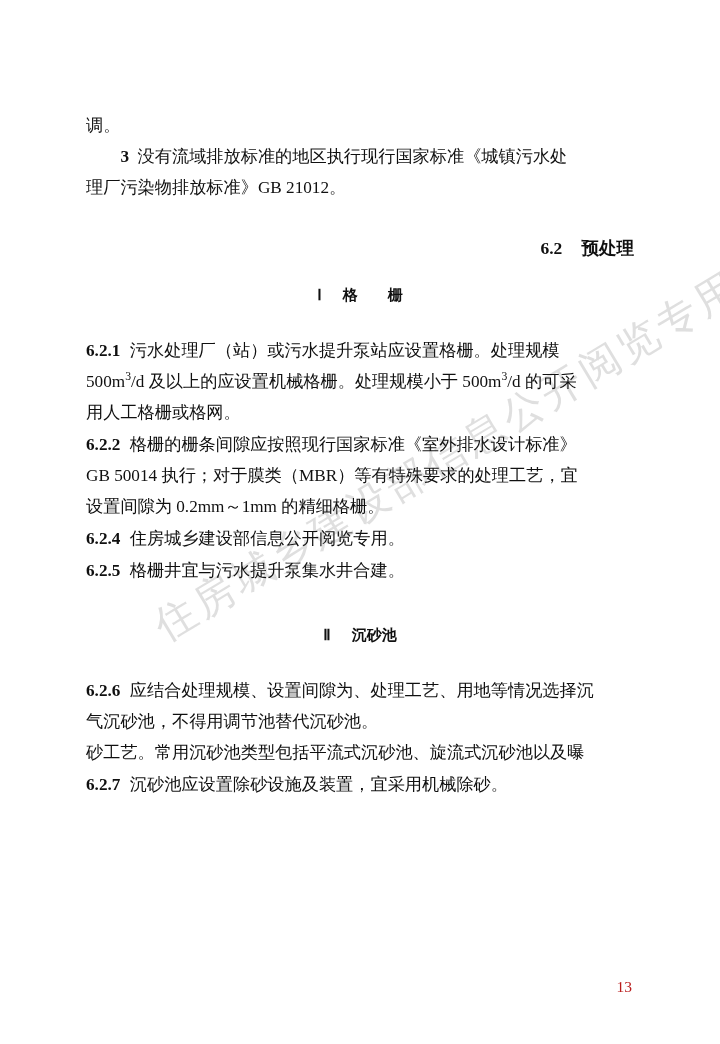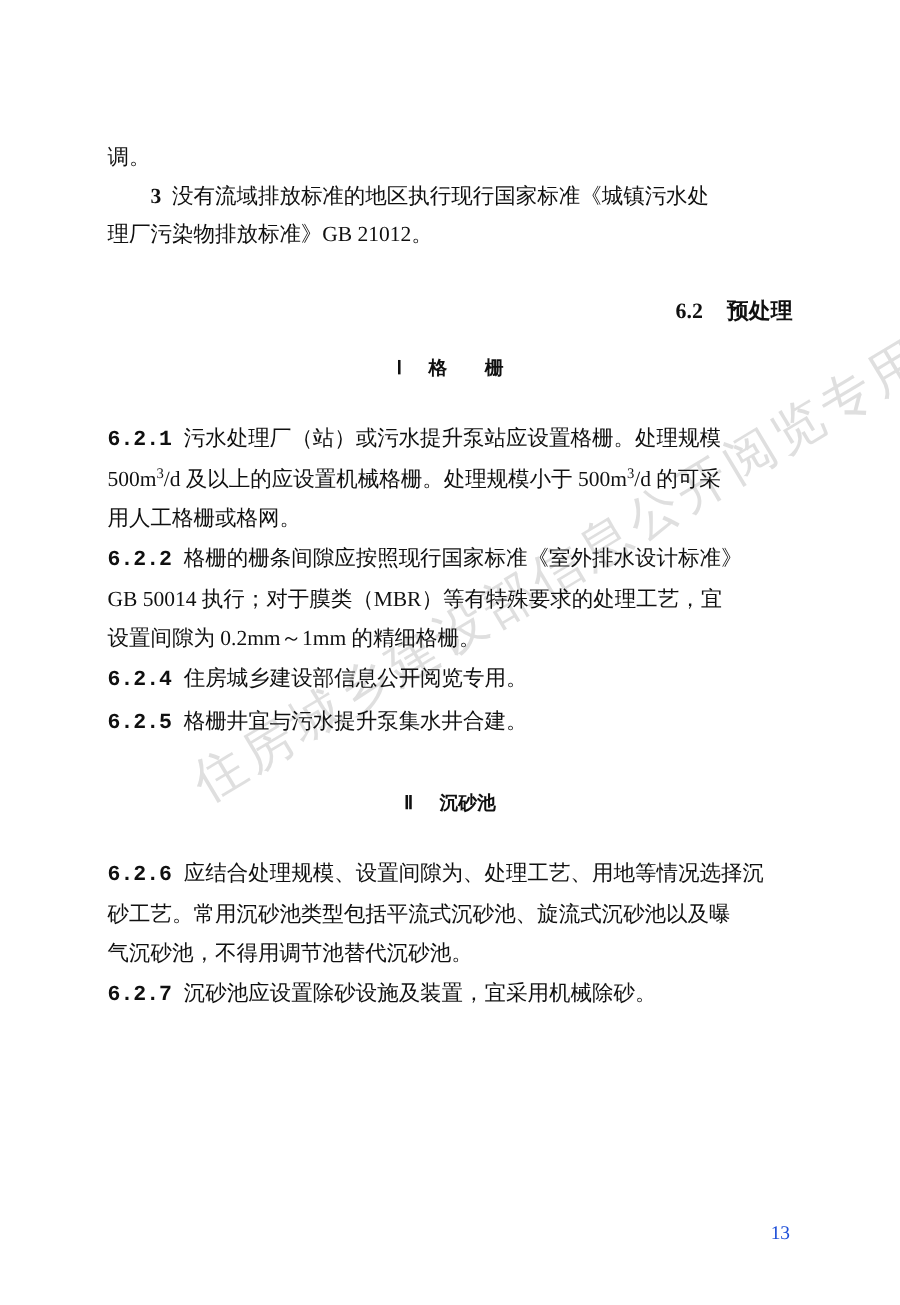--- a/index.html
+++ b/index.html
@@ -60,21 +60,20 @@
   }
   .indent {
     text-indent: 2em;
   }
   .clause {
     margin-top: 1px;
   }
   .num {
     font-weight: bold;
     margin-right: 0.55em;
-    font-family: Liberation Mono, monospace;
   }
   .num-inline {
     font-weight: bold;
   }
   .sec-head {
     text-align: right;
     font-weight: bold;
     font-size: 17.5px;
     margin: 30px 0 0 0;
     line-height: 31px;
@@ -99,21 +98,21 @@
     font-size: 0.68em;
     vertical-align: super;
     line-height: 0;
   }
   .pagenum {
     position: absolute;
     right: 88px;
     bottom: 48px;
     font-size: 15.5px;
     font-family: "Liberation Serif", serif;
-    color: #1d4ed8;
+    color: #b91c1c;
     z-index: 10;
   }
 </style>
 </head>
 <body>
 
 <div class="page">
 
   <div class="watermark">
     <span>住房城乡建设部信息公开阅览专用</span>
@@ -148,22 +147,22 @@
     </div>
 
     <div class="clause">
       <p><span class="num">6.2.5</span><span>格栅井宜与污水提升泵集水井合建。</span></p>
     </div>
 
     <p class="sub-head" style="margin-top:34px;"><span class="rn">Ⅱ</span><span>沉砂池</span></p>
 
     <div class="gap-top-lg">
       <p><span class="num">6.2.6</span><span>应结合处理规模、设置间隙为、处理工艺、用地等情况选择沉</span></p>
+      <p>气沉砂池，不得用调节池替代沉砂池。</p>
       <p>砂工艺。常用沉砂池类型包括平流式沉砂池、旋流式沉砂池以及曝</p>
-      <p>气沉砂池，不得用调节池替代沉砂池。</p>
     </div>
 
     <div class="clause">
       <p><span class="num">6.2.7</span><span>沉砂池应设置除砂设施及装置，宜采用机械除砂。</span></p>
     </div>
 
   </div>
 
   <div class="pagenum">13</div>
 

